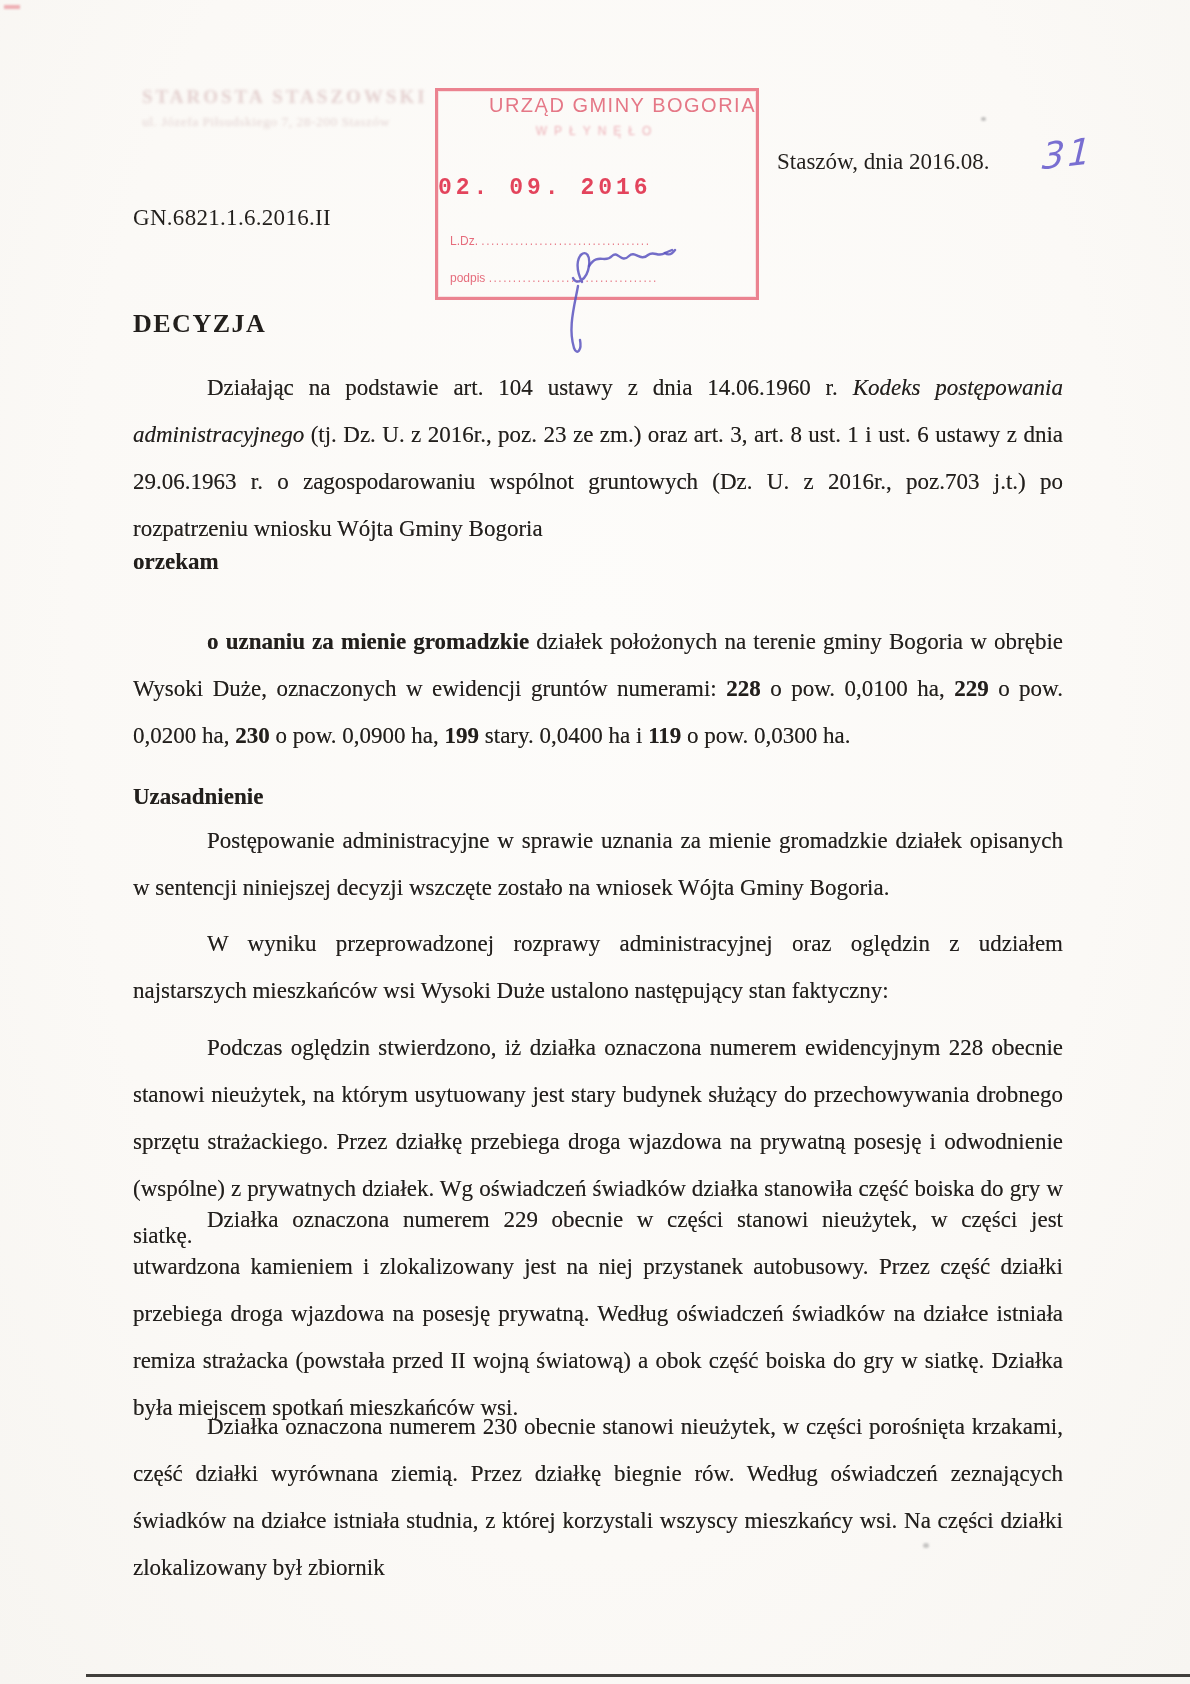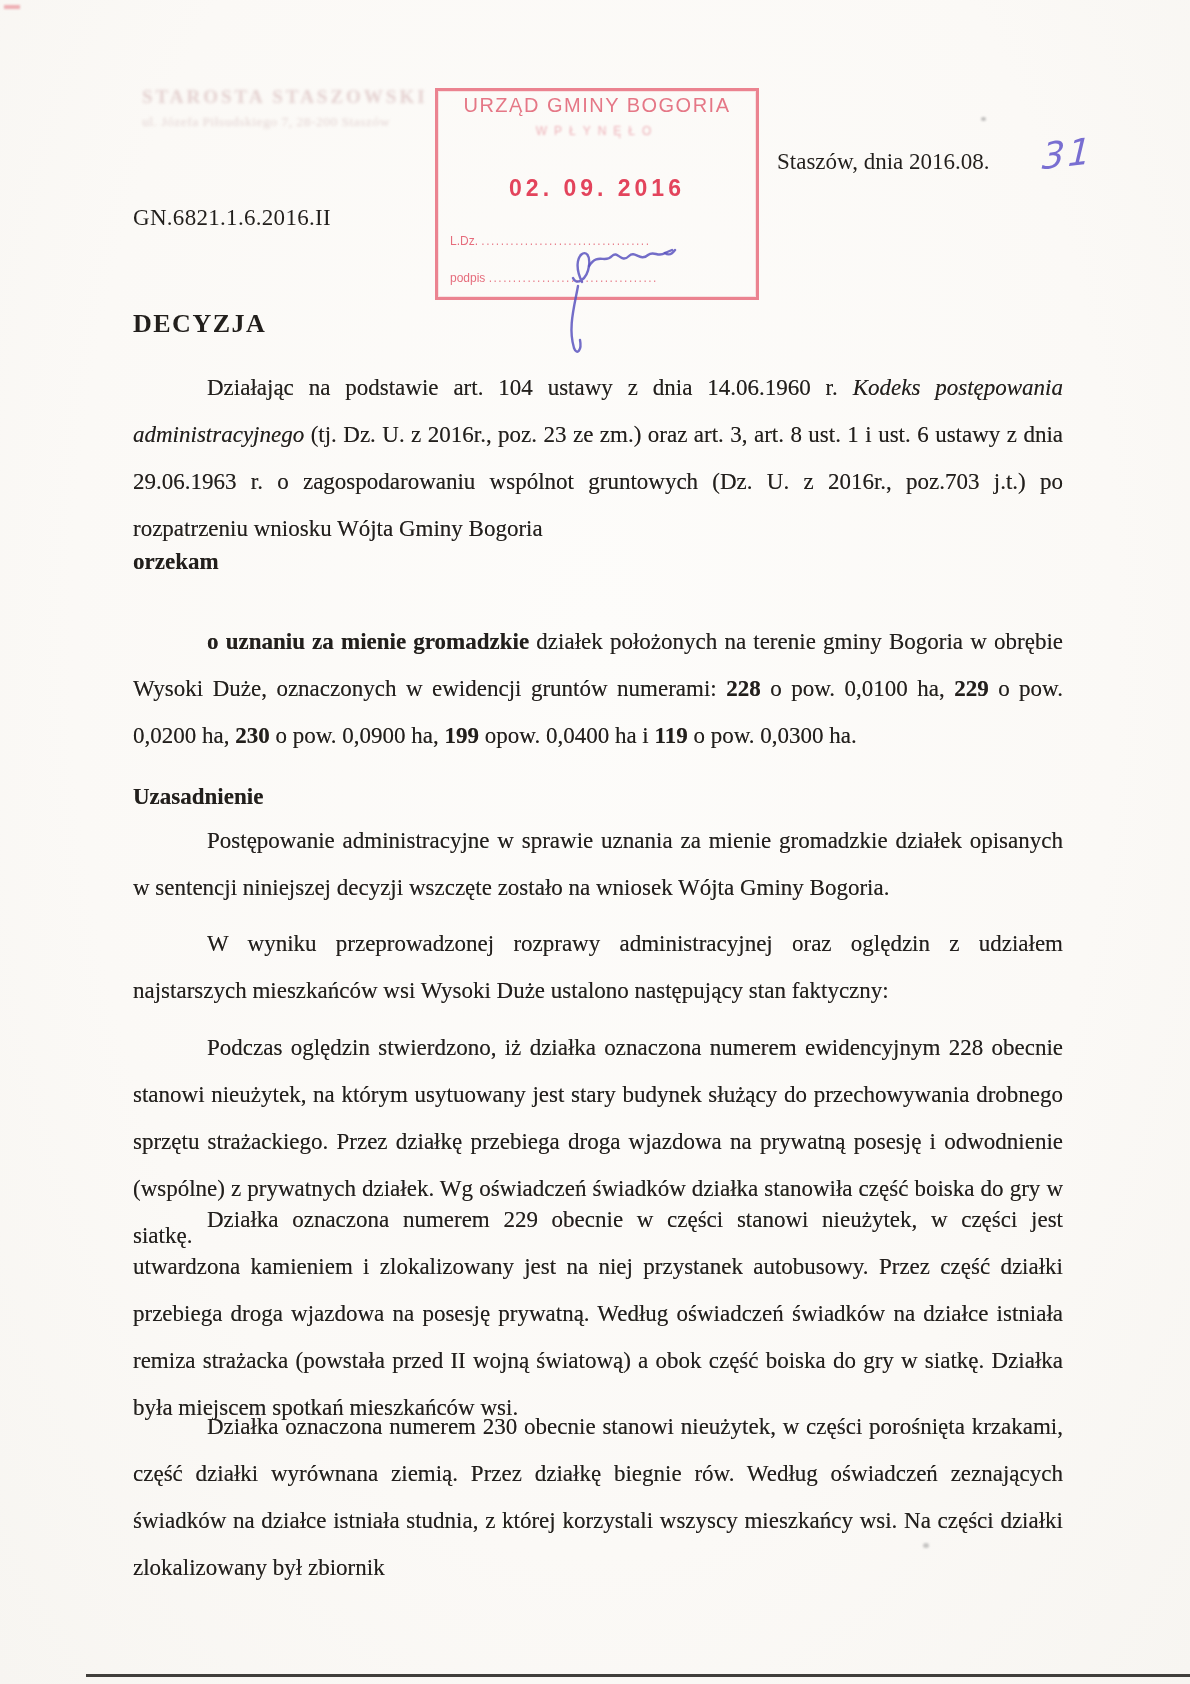--- a/index.html
+++ b/index.html
@@ -9,26 +9,26 @@
     font-family:"Liberation Serif", serif;color:#221f1c;
   }
   
   .letterhead{position:absolute;left:142px;top:86px;width:300px;}
   .lh1{font-size:19px;font-weight:bold;letter-spacing:3px;color:rgba(196,152,156,0.42);filter:blur(1.7px);white-space:nowrap;}
   .lh2{margin-top:6px;font-size:13.5px;letter-spacing:0.5px;color:rgba(190,152,152,0.38);filter:blur(1.4px);white-space:nowrap;}
   
   .stamp{position:absolute;left:435px;top:88px;width:318px;height:206px;
     border:3px solid rgba(228,85,104,0.72);box-shadow:inset 0 0 0 1px rgba(228,85,104,0.15);}
   .stamp *{font-family:"Liberation Sans", sans-serif;}
-  .st-office{position:absolute;top:3px;left:0;width:100%;text-align:center;font-size:20px;
+  .st-office{position:absolute;top:3px;left:0;width:100%;text-align:right;font-size:20px;
     letter-spacing:1.5px;color:rgba(221,68,90,0.72);filter:blur(0.5px);white-space:nowrap;}
   .st-recv{position:absolute;top:33px;left:0;width:100%;text-align:center;font-size:12px;
     letter-spacing:7px;color:rgba(224,98,115,0.48);filter:blur(0.8px);}
-  .st-date{position:absolute;top:84px;left:0;width:100%;text-align:center;font-size:23px;font-weight:bold;
-    letter-spacing:4px;color:rgba(224,48,74,0.9);filter:blur(0.3px);}
+  .st-date{position:absolute;top:84px;left:0;width:100%;font-size:23px;font-weight:bold;
+    letter-spacing:4px;color:rgba(224,48,74,0.9);filter:blur(0.3px);font-family:Liberation Mono, monospace;}
   .st-row{position:absolute;left:12px;font-size:12px;color:rgba(224,72,93,0.8);filter:blur(0.3px);white-space:nowrap;}
   .st-ldz{top:143px;}
   .st-podpis{top:180px;}
   .st-row .dots{letter-spacing:1.5px;color:rgba(224,72,93,0.7);}
   .sig-svg{position:absolute;left:110px;top:145px;overflow:visible;}
   .sig-svg path{fill:none;stroke:#5a54c0;stroke-width:2.4;stroke-linecap:round;opacity:0.85;}
   
   .dateline{position:absolute;left:777px;top:149px;font-size:23px;white-space:nowrap;}
   .hand-day{position:absolute;left:1042px;top:133px;font-size:36px;font-style:italic;
     font-family:"DejaVu Sans", sans-serif;color:#6b60ce;letter-spacing:3px;
@@ -88,21 +88,21 @@
 
   <div class="title">DECYZJA</div>
 
   <div class="col t-intro">
     <p><span>Działając na podstawie art. 104 ustawy z dnia 14.06.1960 r. </span><i>Kodeks postępowania administracyjnego</i><span> (tj. Dz. U. z 2016r., poz. 23 ze zm.) oraz art. 3, art. 8 ust. 1 i ust. 6 ustawy z dnia 29.06.1963 r. o zagospodarowaniu wspólnot gruntowych (Dz. U. z 2016r., poz.703 j.t.) po rozpatrzeniu wniosku Wójta Gminy Bogoria</span></p>
   </div>
 
   <div class="heading h-orzekam">orzekam</div>
 
   <div class="col t-verdict">
-    <p><b>o uznaniu za mienie gromadzkie</b><span> działek położonych na terenie gminy Bogoria w obrębie Wysoki Duże, oznaczonych w ewidencji gruntów numerami: </span><b>228</b><span> o pow. 0,0100 ha, </span><b>229</b><span> o pow. 0,0200 ha, </span><b>230</b><span> o pow. 0,0900 ha, </span><b>199</b><span> opow. 0,0400 ha i </span><b>119</b><span> o pow. 0,0300 ha.</span></p>
+    <p><b>o uznaniu za mienie gromadzkie</b><span> działek położonych na terenie gminy Bogoria w obrębie Wysoki Duże, oznaczonych w ewidencji gruntów numerami: </span><b>228</b><span> o pow. 0,0100 ha, </span><b>229</b><span> o pow. 0,0200 ha, </span><b>230</b><span> o pow. 0,0900 ha, </span><b>199</b><span> stary. 0,0400 ha i </span><b>119</b><span> o pow. 0,0300 ha.</span></p>
   </div>
 
   <div class="heading h-uzas">Uzasadnienie</div>
 
   <div class="col t-p0">
       <p>Postępowanie administracyjne w sprawie uznania za mienie gromadzkie działek opisanych w sentencji niniejszej decyzji wszczęte zostało na wniosek Wójta Gminy Bogoria.</p>
     </div>
   <div class="col t-p1">
       <p>W wyniku przeprowadzonej rozprawy administracyjnej oraz oględzin z udziałem najstarszych mieszkańców wsi Wysoki Duże ustalono następujący stan faktyczny:</p>
     </div>

